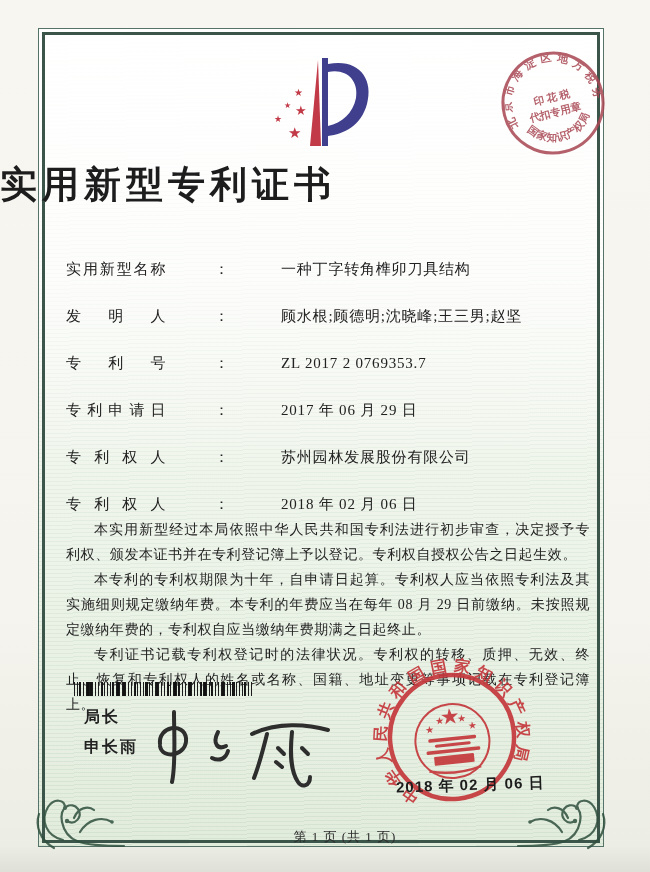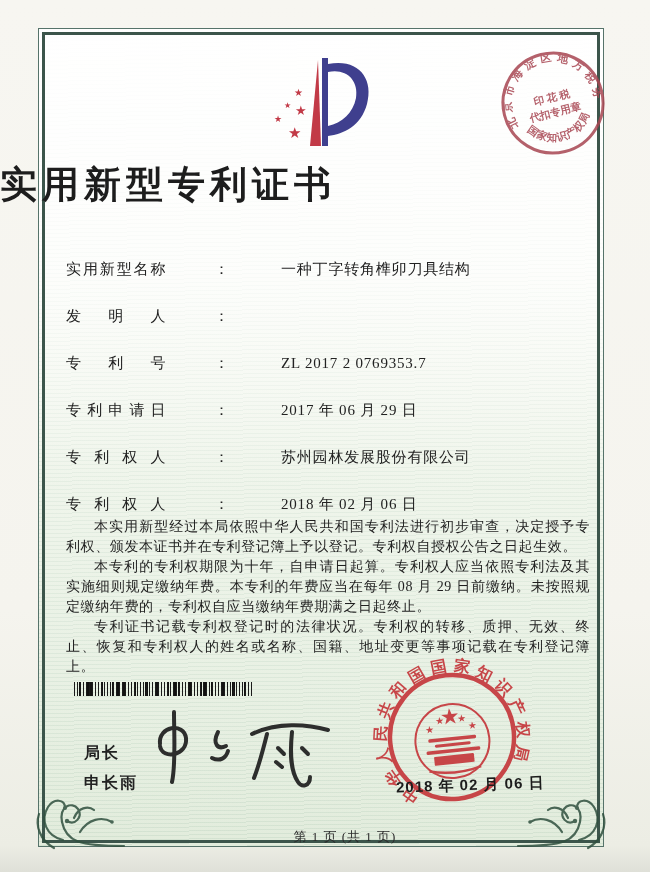--- a/index.html
+++ b/index.html
@@ -35,33 +35,33 @@
   .fields{
     position:absolute;left:66px;top:258px;width:500px;
     display:flex;flex-direction:column;gap:25px;
   }
   .f-row{display:flex;align-items:baseline;font-size:15px;color:#222;line-height:22px;gap:48px;}
   .f-label{display:inline-block;width:100px;text-align:justify;text-align-last:justify;letter-spacing:.5px;}
   .f-colon{margin:0 4px 0 0;}
   .f-value{letter-spacing:.8px;}
   .paragraphs{
     position:absolute;left:66px;top:517px;width:524px;
-    font-size:14px;line-height:20px;color:#1f1f1f;text-align:justify;letter-spacing:.6px;
+    font-size:14px;line-height:25px;color:#1f1f1f;text-align:justify;letter-spacing:.6px;
   }
   .paragraphs p{margin:0;text-indent:2em;}
   .barcode{
     position:absolute;left:74px;top:682px;width:180px;height:14px;
     background:
       repeating-linear-gradient(90deg,#1b1b1b 0 1px,transparent 1px 3px),
       repeating-linear-gradient(90deg,transparent 0 5px,#141414 5px 7px,transparent 7px 11px),
       repeating-linear-gradient(90deg,transparent 0 13px,#101010 13px 16px,transparent 16px 29px);
   }
   .signer{
-    position:absolute;left:84px;top:738px;
-    font-family:Liberation Serif, serif;
+    position:absolute;left:84px;top:703px;
+    font-family:Liberation Mono, monospace;
     font-weight:bold;font-size:16px;color:#222;line-height:30px;letter-spacing:2px;
   }
   .signature-svg{position:absolute;left:132px;top:704px;}
   .seal-svg{position:absolute;left:367px;top:652px;transform:rotate(-6deg);opacity:.92;}
   .taxstamp-svg{position:absolute;left:493px;top:43px;transform:rotate(-14deg);opacity:.85;}
   .seal-date{
     position:absolute;left:396px;top:776px;
     font-family:"Liberation Sans","DejaVu Sans",sans-serif;
     font-weight:bold;font-size:15px;color:#1c1c1c;letter-spacing:1px;transform:rotate(-2deg);
   }
@@ -139,20 +139,21 @@
 
   <div class="fields">
     <div class="f-row">
       <span class="f-label">实用新型名称</span>
         <span class="f-colon">：</span>
         <span class="f-value">一种丁字转角榫卯刀具结构</span>
     </div>
     <div class="f-row">
       <span class="f-label">发明人</span>
         <span class="f-colon">：</span>
+        <span class="f-value">顾水根;顾德明;沈晓峰;王三男;赵坚</span>
     </div>
     <div class="f-row">
       <span class="f-label">专利号</span>
         <span class="f-colon">：</span>
         <span class="f-value">ZL 2017 2 0769353.7</span>
     </div>
     <div class="f-row">
       <span class="f-label">专利申请日</span>
         <span class="f-colon">：</span>
         <span class="f-value">2017 年 06 月 29 日</span>

